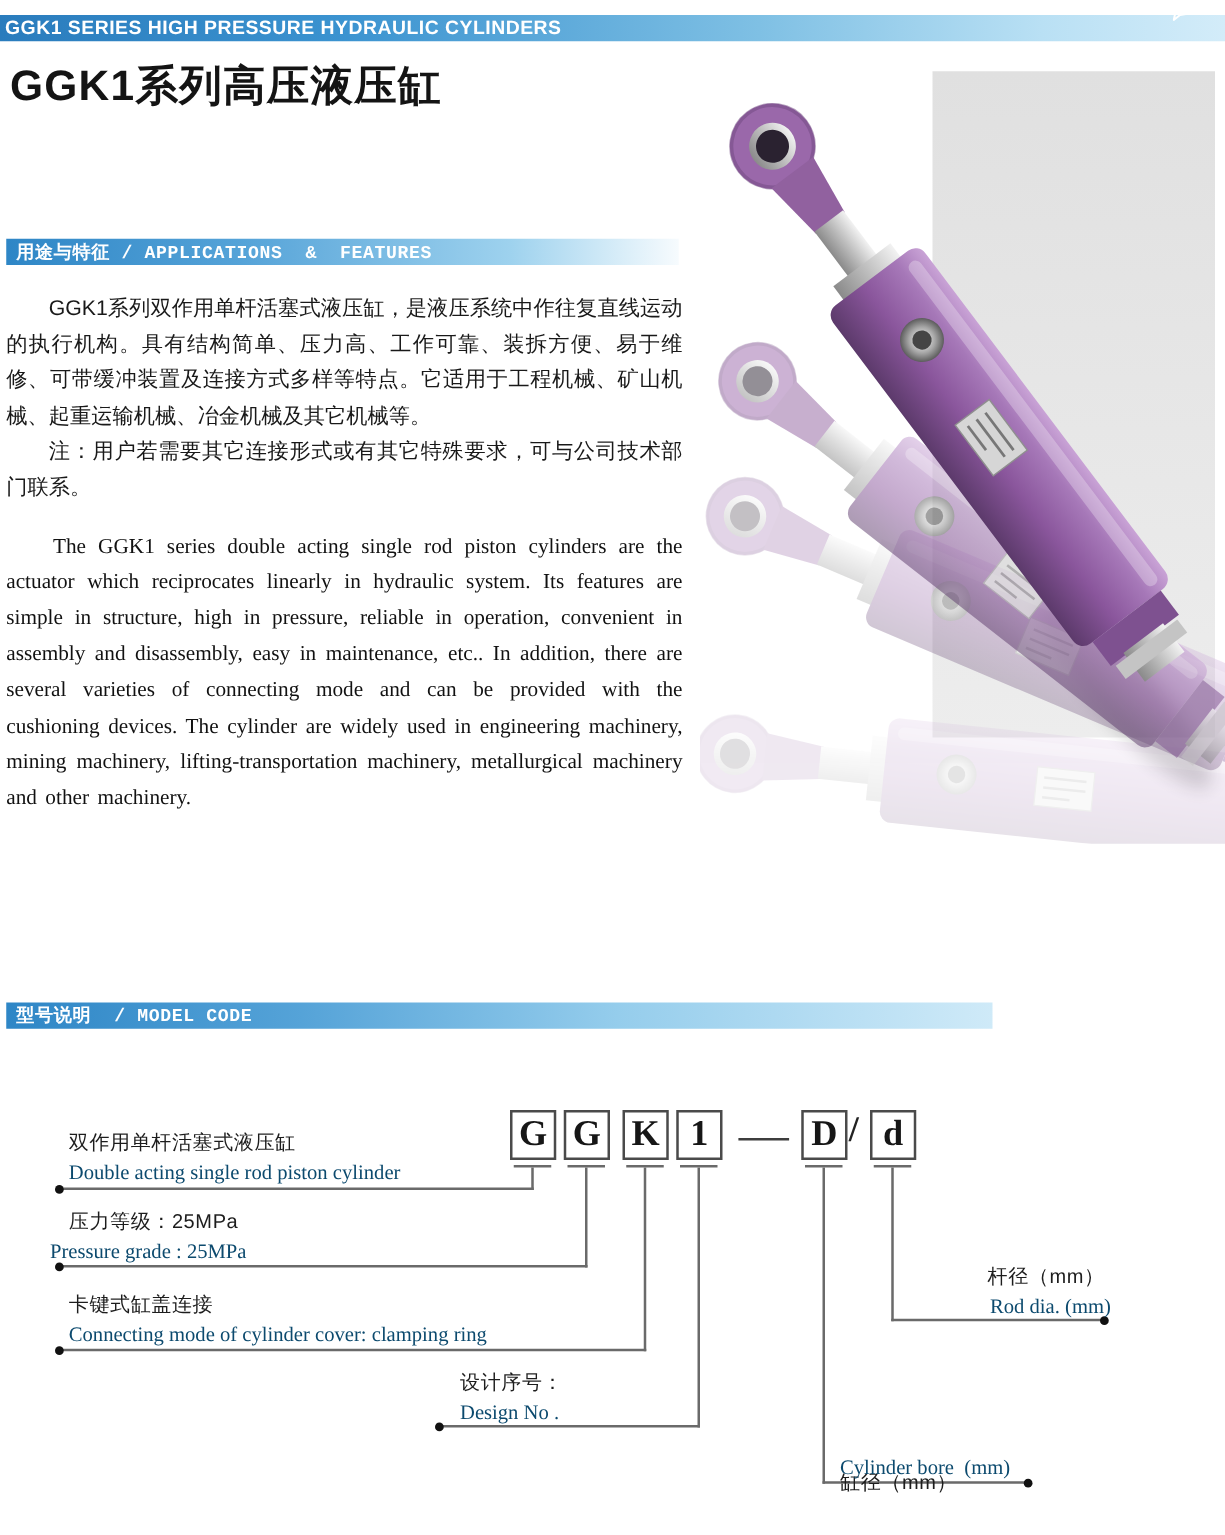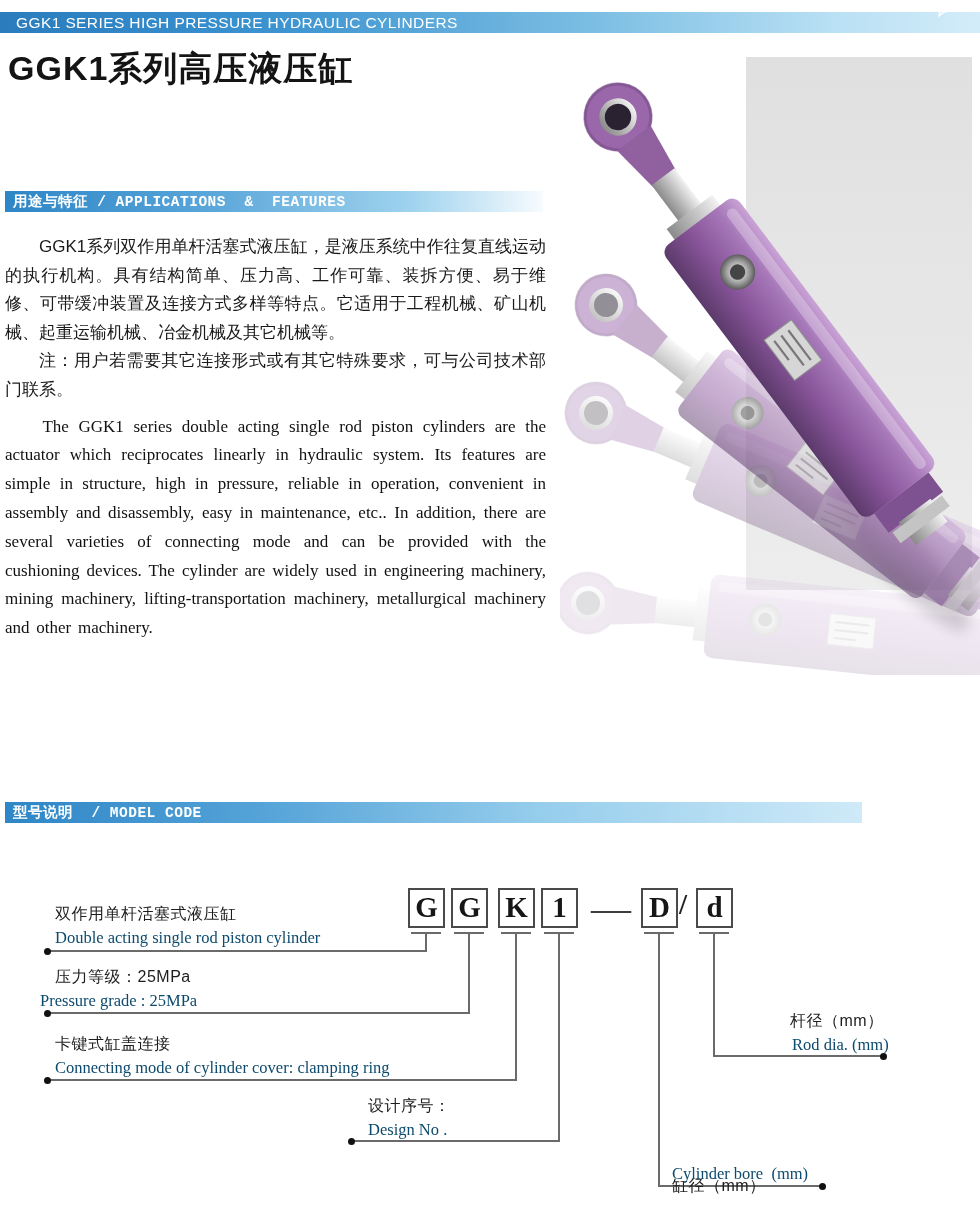--- a/index.html
+++ b/index.html
@@ -3,41 +3,41 @@
 <meta charset="utf-8">
 <style>
   html,body{margin:0;padding:0;background:#fff;}
   .page{position:relative;width:980px;height:1228px;background:#ffffff;overflow:hidden;
         font-family:"Liberation Sans","DejaVu Sans",sans-serif;color:#191919;}
 
   
   .topbar{position:absolute;left:0;top:12px;width:980px;height:21px;
           background:linear-gradient(90deg,#2a7cbd 0%,#3b93d0 28%,#7fc0e4 62%,#b9e0f4 85%,#d3ecf9 100%);
           display:flex;align-items:center;}
-  .topbar .bar-title{color:#ffffff;font-weight:normal;font-size:15.5px;letter-spacing:.4px;padding-left:16px;white-space:pre;}
+  .topbar .bar-title{color:#ffffff;font-weight:bold;font-size:15.5px;letter-spacing:.4px;padding-left:4px;white-space:pre;}
   .corner{position:absolute;right:26px;top:3px;width:16px;height:15px;}
 
   
   .page-title{position:absolute;left:8px;top:46px;font-size:34px;font-weight:600;letter-spacing:1px;color:#141414;}
 
   
   .sec{position:absolute;height:21px;color:#fff;font-weight:bold;font-size:14.5px;
        display:flex;align-items:center;padding-left:8px;box-sizing:border-box;}
   .sec span{white-space:pre;letter-spacing:.5px;font-family:Liberation Mono, monospace;}
   .sec1{left:5px;top:191px;width:538px;
         background:linear-gradient(90deg,#2e86c6 0%,#55a3d8 35%,#9ed2ee 75%,rgba(222,240,250,.25) 100%);}
-  .sec2{left:5px;top:802px;width:857px;
+  .sec2{left:5px;top:802px;width:789px;
         background:linear-gradient(90deg,#2e86c6 0%,#55a3d8 30%,#95cdec 62%,#cfeaf8 100%);}
 
   
   .col{position:absolute;left:5px;top:233px;width:541px;}
   p.zh{margin:0;font-size:17px;line-height:28.6px;text-align:justify;text-indent:2em;color:#191919;}
   p.en{margin:0;font-family:"Liberation Serif","DejaVu Serif",serif;font-size:17px;line-height:28.8px;
        text-align:justify;text-indent:2.2em;word-spacing:2.5px;color:#111;}
-  p.en.first{margin-top:8px;}
+  p.en.first{margin-top:18px;}
 
   
   .photo{position:absolute;left:560px;top:55px;width:420px;height:620px;}
 
   
   .mc-box{position:absolute;top:888px;width:37px;height:40px;border:2px solid #4a4a4a;box-sizing:border-box;
           background:#fff;font-family:"Liberation Serif","DejaVu Serif",serif;font-weight:bold;
           font-size:29px;line-height:35px;text-align:center;color:#161616;}
   .mc-dash{position:absolute;left:586px;top:884px;width:50px;font-size:40px;color:#3d3d3d;
            font-family:"Liberation Serif","DejaVu Serif",serif;text-align:center;}

